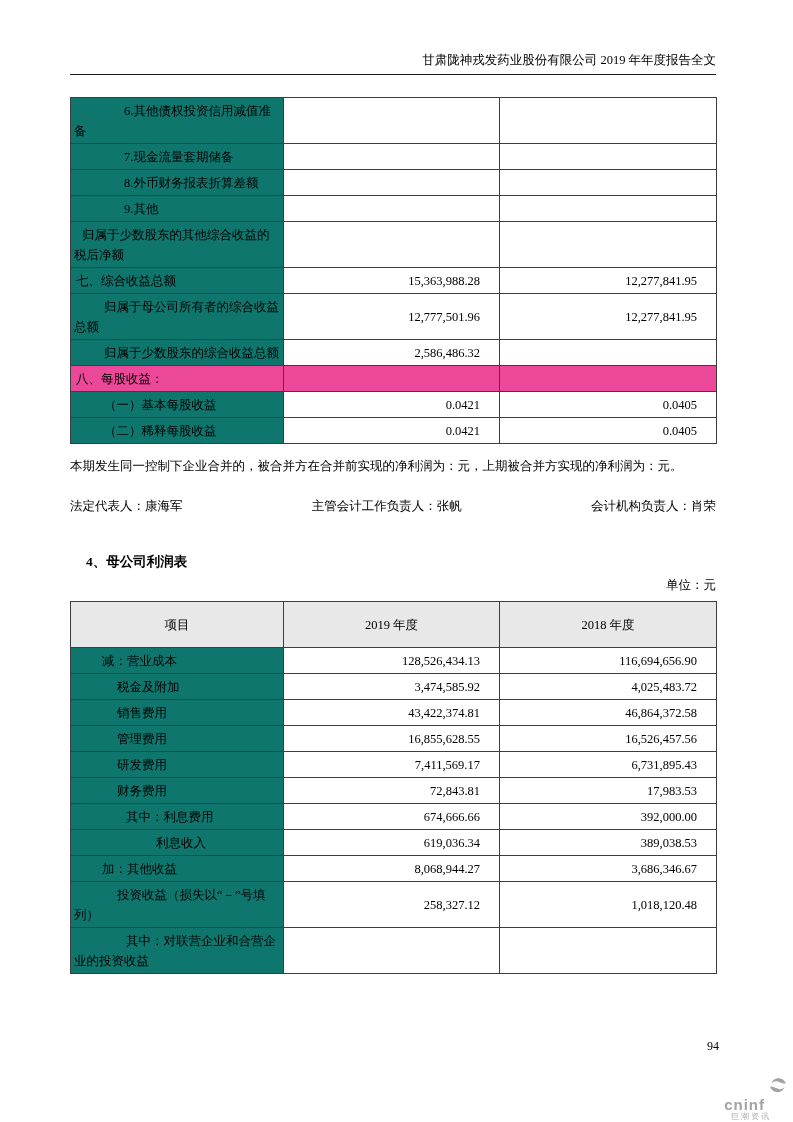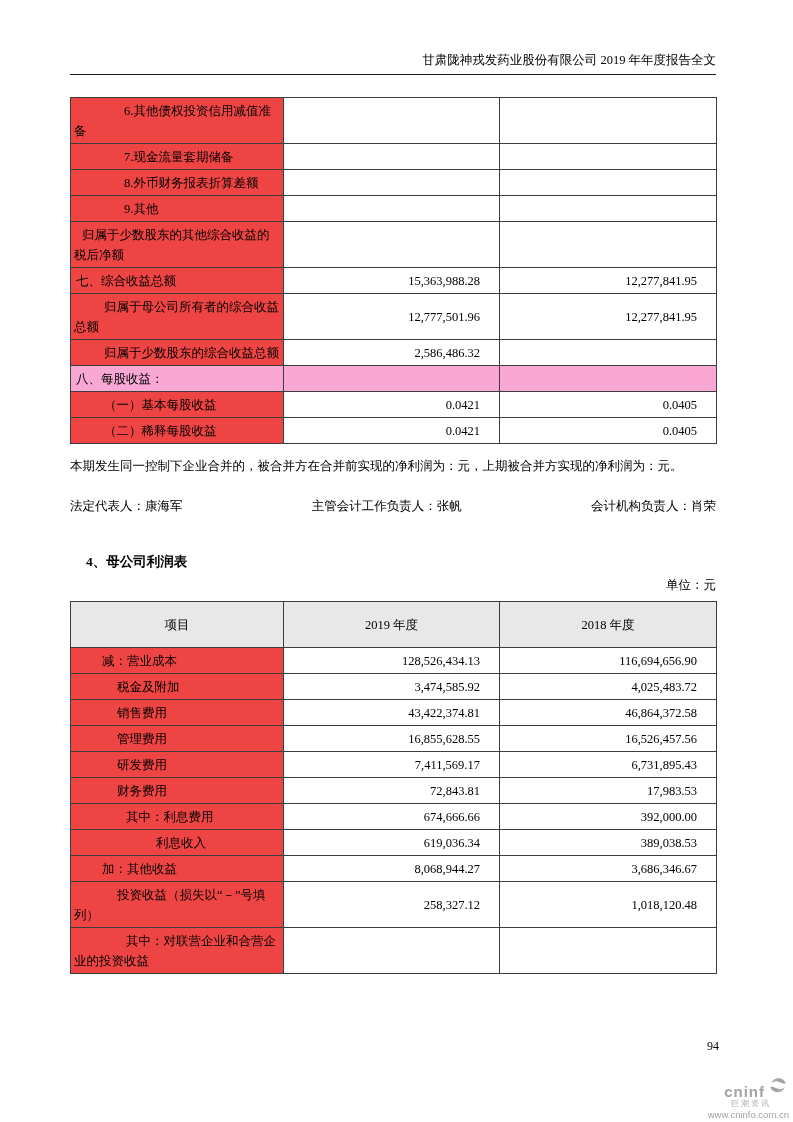--- a/index.html
+++ b/index.html
@@ -28,23 +28,23 @@
     font-size:12.5px;
   }
   table.fin td,table.fin th{
     border:1.5px solid #3d3d3d;
     padding:2px 3px;
     vertical-align:middle;
     line-height:20px;
     overflow:hidden;
     font-weight:normal;
   }
-  table.fin td.label{background:#ef4444;text-align:left;}
+  table.fin td.label{background:#0f766e;text-align:left;}
   table.fin td.val{background:#ffffff;text-align:right;padding-right:19px;}
-  table.fin tr.gray td{background:#f9a8d4;}
+  table.fin tr.gray td{background:#ec4899;}
   table.fin tr{height:26px;}
   table.fin tr.tall{height:46px;}
   table.fin tr.hd{height:46px;}
   table.fin th{background:#e8e8e8;text-align:center;}
   .i2{text-indent:2px;}
   .i8{text-indent:8px;}
   .i28{text-indent:28px;}
   .i30{text-indent:30px;}
   .i43{text-indent:43px;}
   .i50{text-indent:50px;}
@@ -77,21 +77,21 @@
   }
   .logo{
     position:absolute;top:1076px;right:4px;
     display:flex;flex-direction:column;align-items:flex-end;
     line-height:1;
   }
   .logo-row{display:flex;align-items:flex-start;}
   .logo-brand{
     font-family:"Liberation Sans","DejaVu Sans",sans-serif;
     font-weight:bold;font-size:15px;color:#a3a3a3;letter-spacing:1px;
-    margin-top:8px;
+    margin-top:21px;
   }
   .logo-swirl{margin-left:2px;}
   .logo-caption{
     font-size:8px;color:#adadad;letter-spacing:2px;
     margin:1px 18px 2px 0;
   }
   .logo-url{
     font-family:"Liberation Sans","DejaVu Sans",sans-serif;
     font-size:9.5px;color:#a3a3a3;
   }

